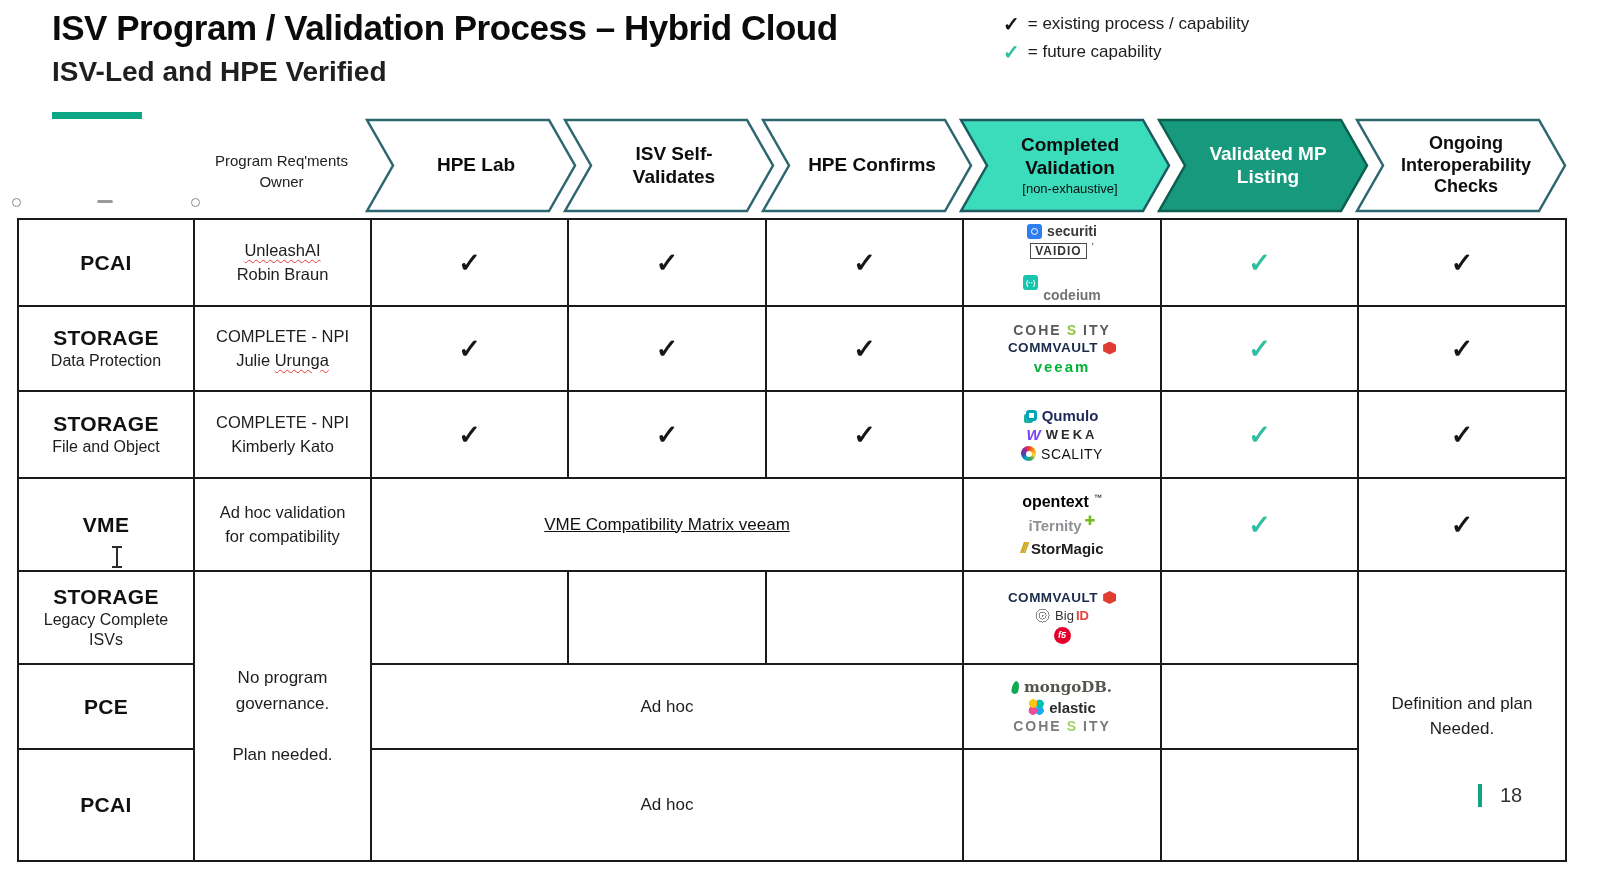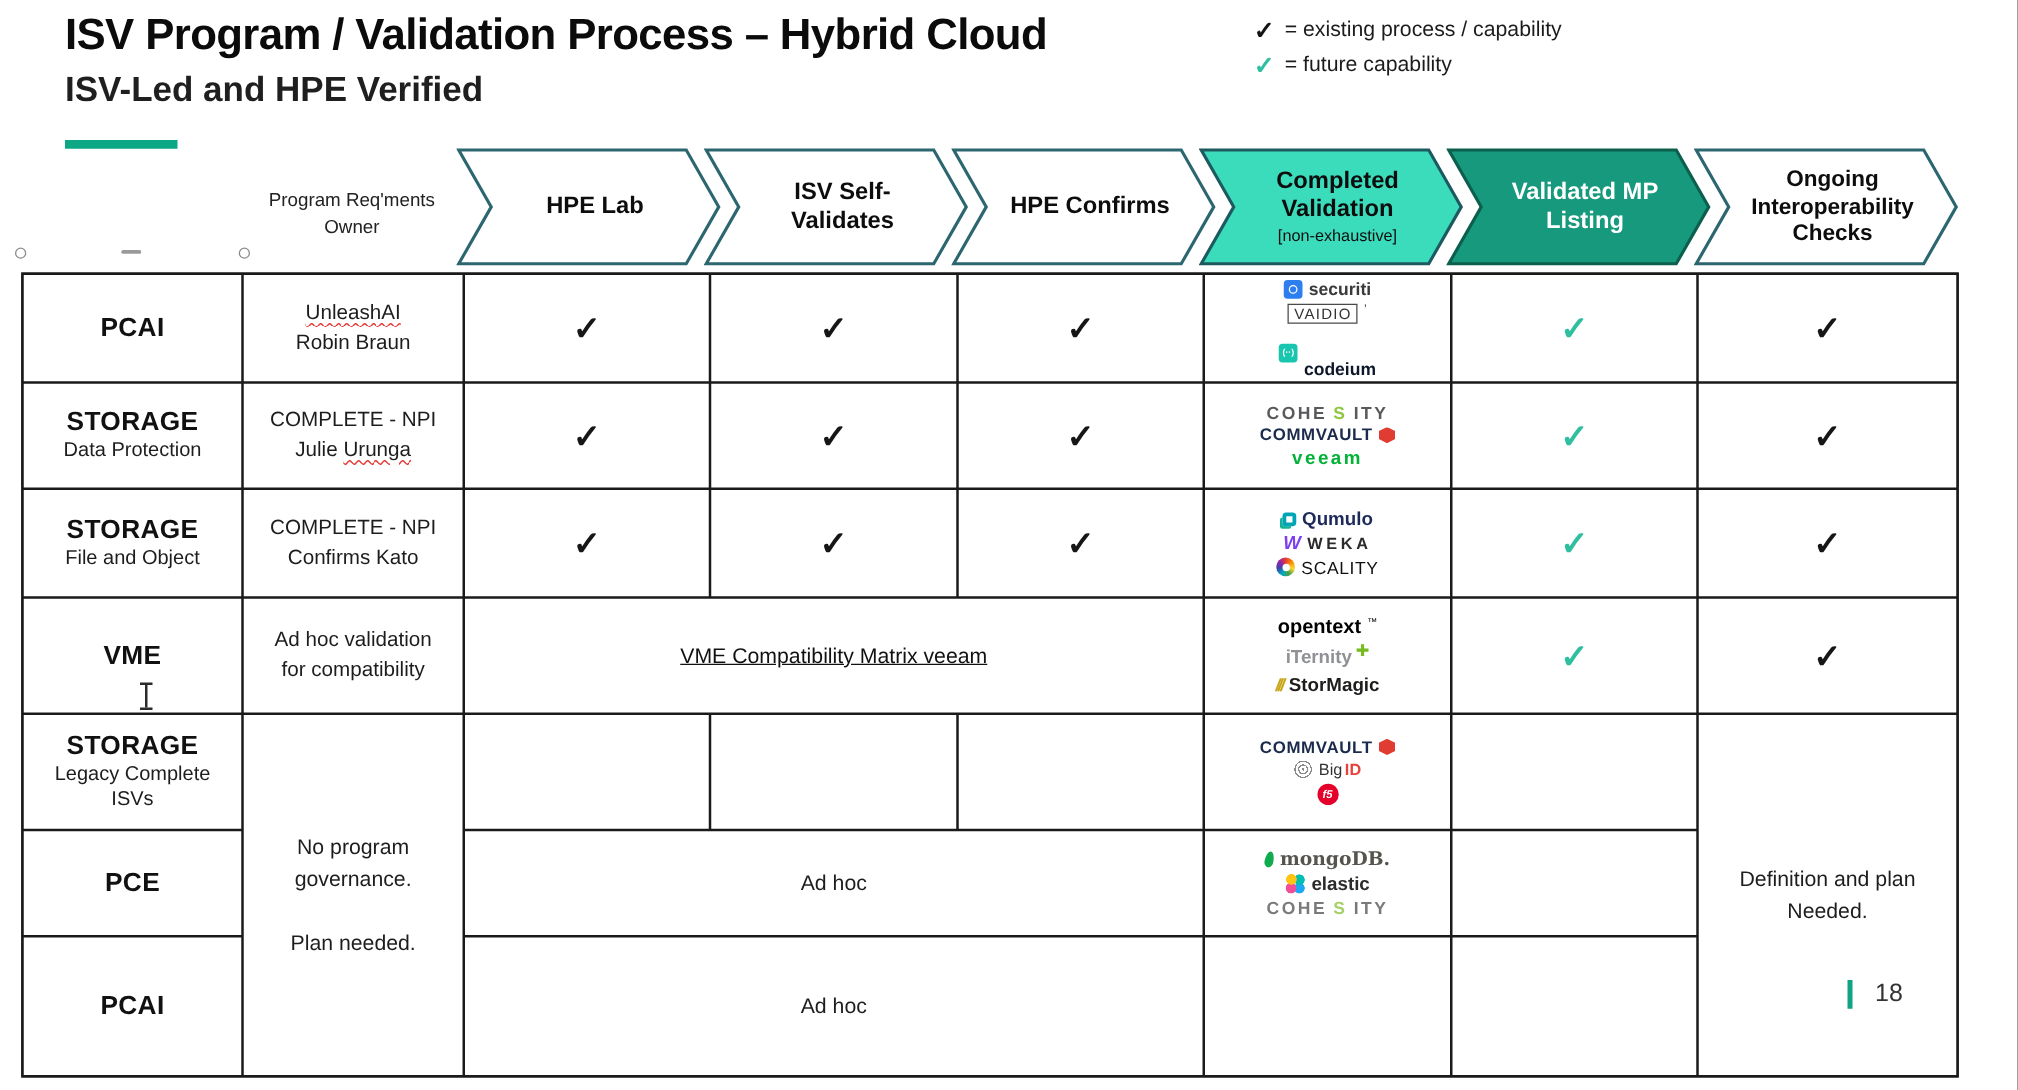--- a/index.html
+++ b/index.html
@@ -45,25 +45,25 @@
 
   
   .logos { gap:4px; padding:4px 0; }
   .lg { display:flex; align-items:center; gap:5px; line-height:1; }
   .dim { opacity:0.8; }
 
   .ico-securiti { width:15px; height:15px; background:#2d7ff0; border-radius:3px; display:flex; align-items:center; justify-content:center; }
   .ico-securiti i { display:block; width:7px; height:7px; border:1.8px solid #fff; border-radius:50%; }
   .t-securiti { font-size:14px; font-weight:600; color:#3a3a3a; }
 
-  .box-vaidio { border:1.8px solid #4a4a4a; padding:1px 4px; font-size:12px; font-weight:400; letter-spacing:1px; color:#333; }
+  .box-vaidio { border:1.8px solid #4a4a4a; padding:1px 4px; font-size:12px; font-weight:700; letter-spacing:1px; color:#333; }
   .vaidio-mark { font-size:10px; color:#333; align-self:flex-start; }
 
   .ico-codeium { width:15px; height:15px; background:#18c5ae; border-radius:3px; color:#fff; font-size:7px; font-weight:700; display:flex; align-items:center; justify-content:center; }
-  .t-codeium { font-size:14px; font-weight:600; color:#0f172a;margin-top:25px; }
+  .t-codeium { font-size:14px; font-weight:600; color:#737373;margin-top:25px; }
 
   .t-cohesity { font-size:14px; font-weight:600; letter-spacing:2px; color:#58595b; }
   .t-cohesity .green { color:#8dc63f; }
 
   .t-commvault { font-size:13.5px; font-weight:800; color:#1b2b4b; letter-spacing:0.5px; }
   .ico-commvault { width:13px; height:13px; background:#e03c31; clip-path:polygon(50% 0,100% 25%,100% 75%,50% 100%,0 75%,0 25%); }
 
   .t-veeam { font-size:15px; font-weight:700; color:#00b336; letter-spacing:2px; }
 
   .ico-qumulo { width:11px; height:11px; border:3px solid #00a5b5; border-radius:3px; box-shadow:-3px 3px 0 -1px #15b098; }
@@ -256,21 +256,21 @@
     <div class="cell" style="grid-area:2/8">
         <span class="chk">✓</span>
       </div>
 
     <div class="cell" style="grid-area:3/1">
       <div class="prog-title">STORAGE</div>
       <div class="prog-sub">File and Object</div>
     </div>
     <div class="cell" style="grid-area:3/2">
       <span class="owner-line">COMPLETE - NPI</span>
-      <span class="owner-line">Confirms Kato</span>
+      <span class="owner-line">Kimberly Kato</span>
     </div>
     <div class="cell" style="grid-area:3/3">
         <span class="chk">✓</span>
       </div>
     <div class="cell" style="grid-area:3/4">
         <span class="chk">✓</span>
       </div>
     <div class="cell" style="grid-area:3/5">
         <span class="chk">✓</span>
       </div>

